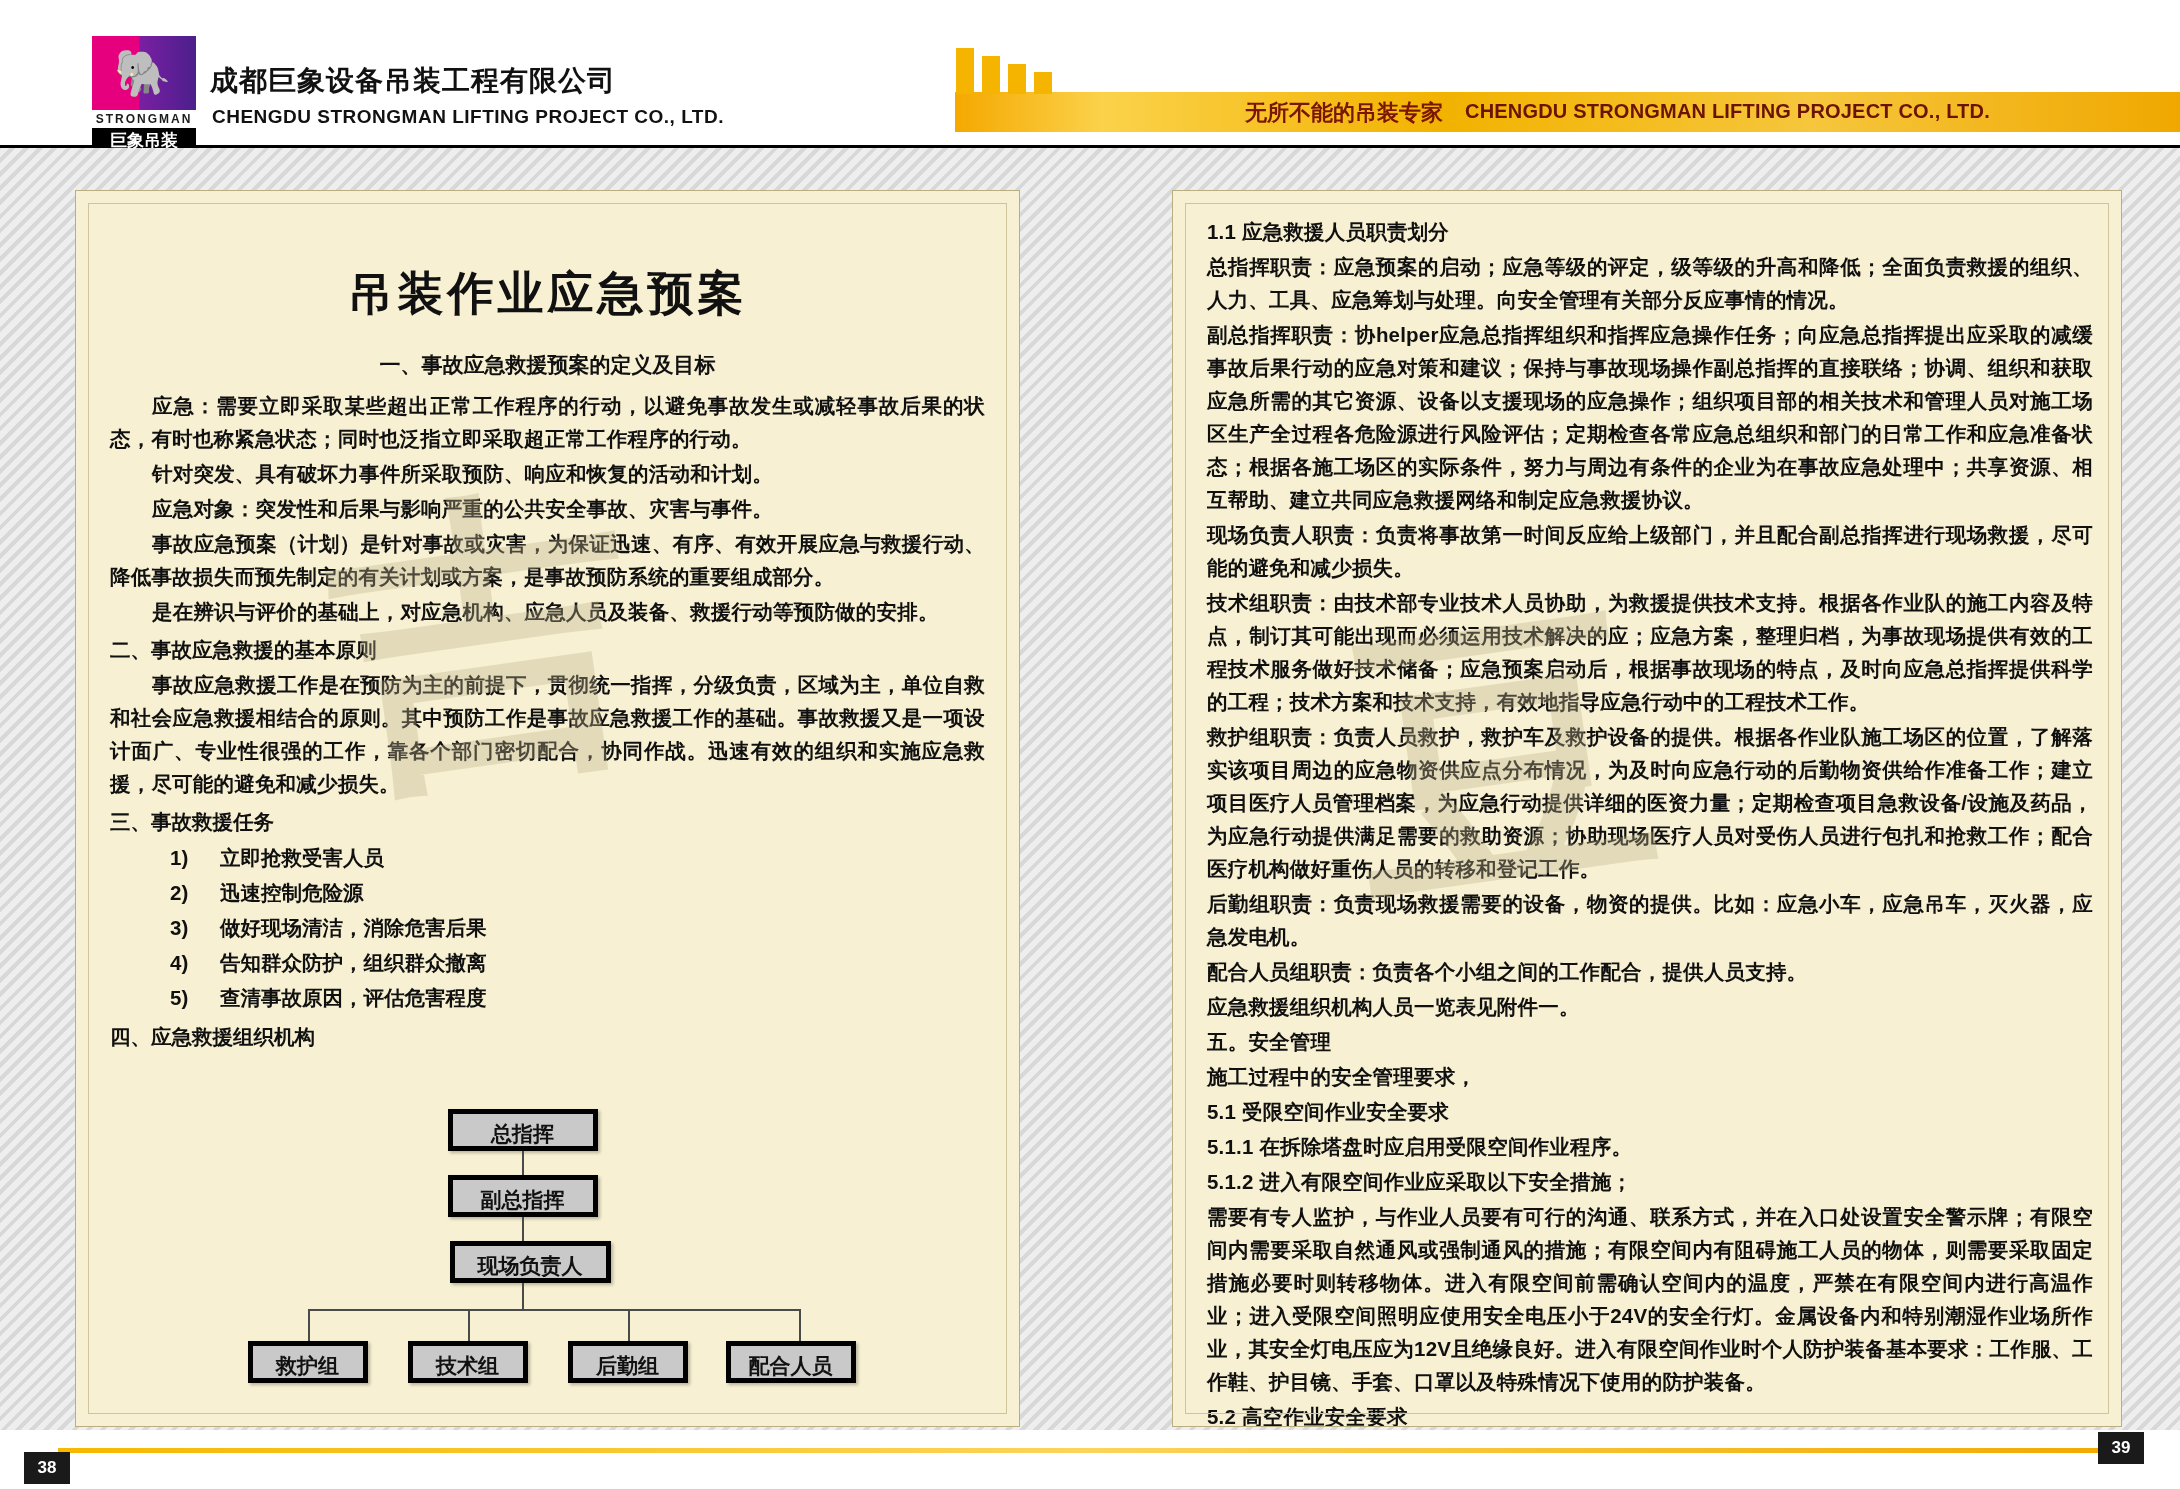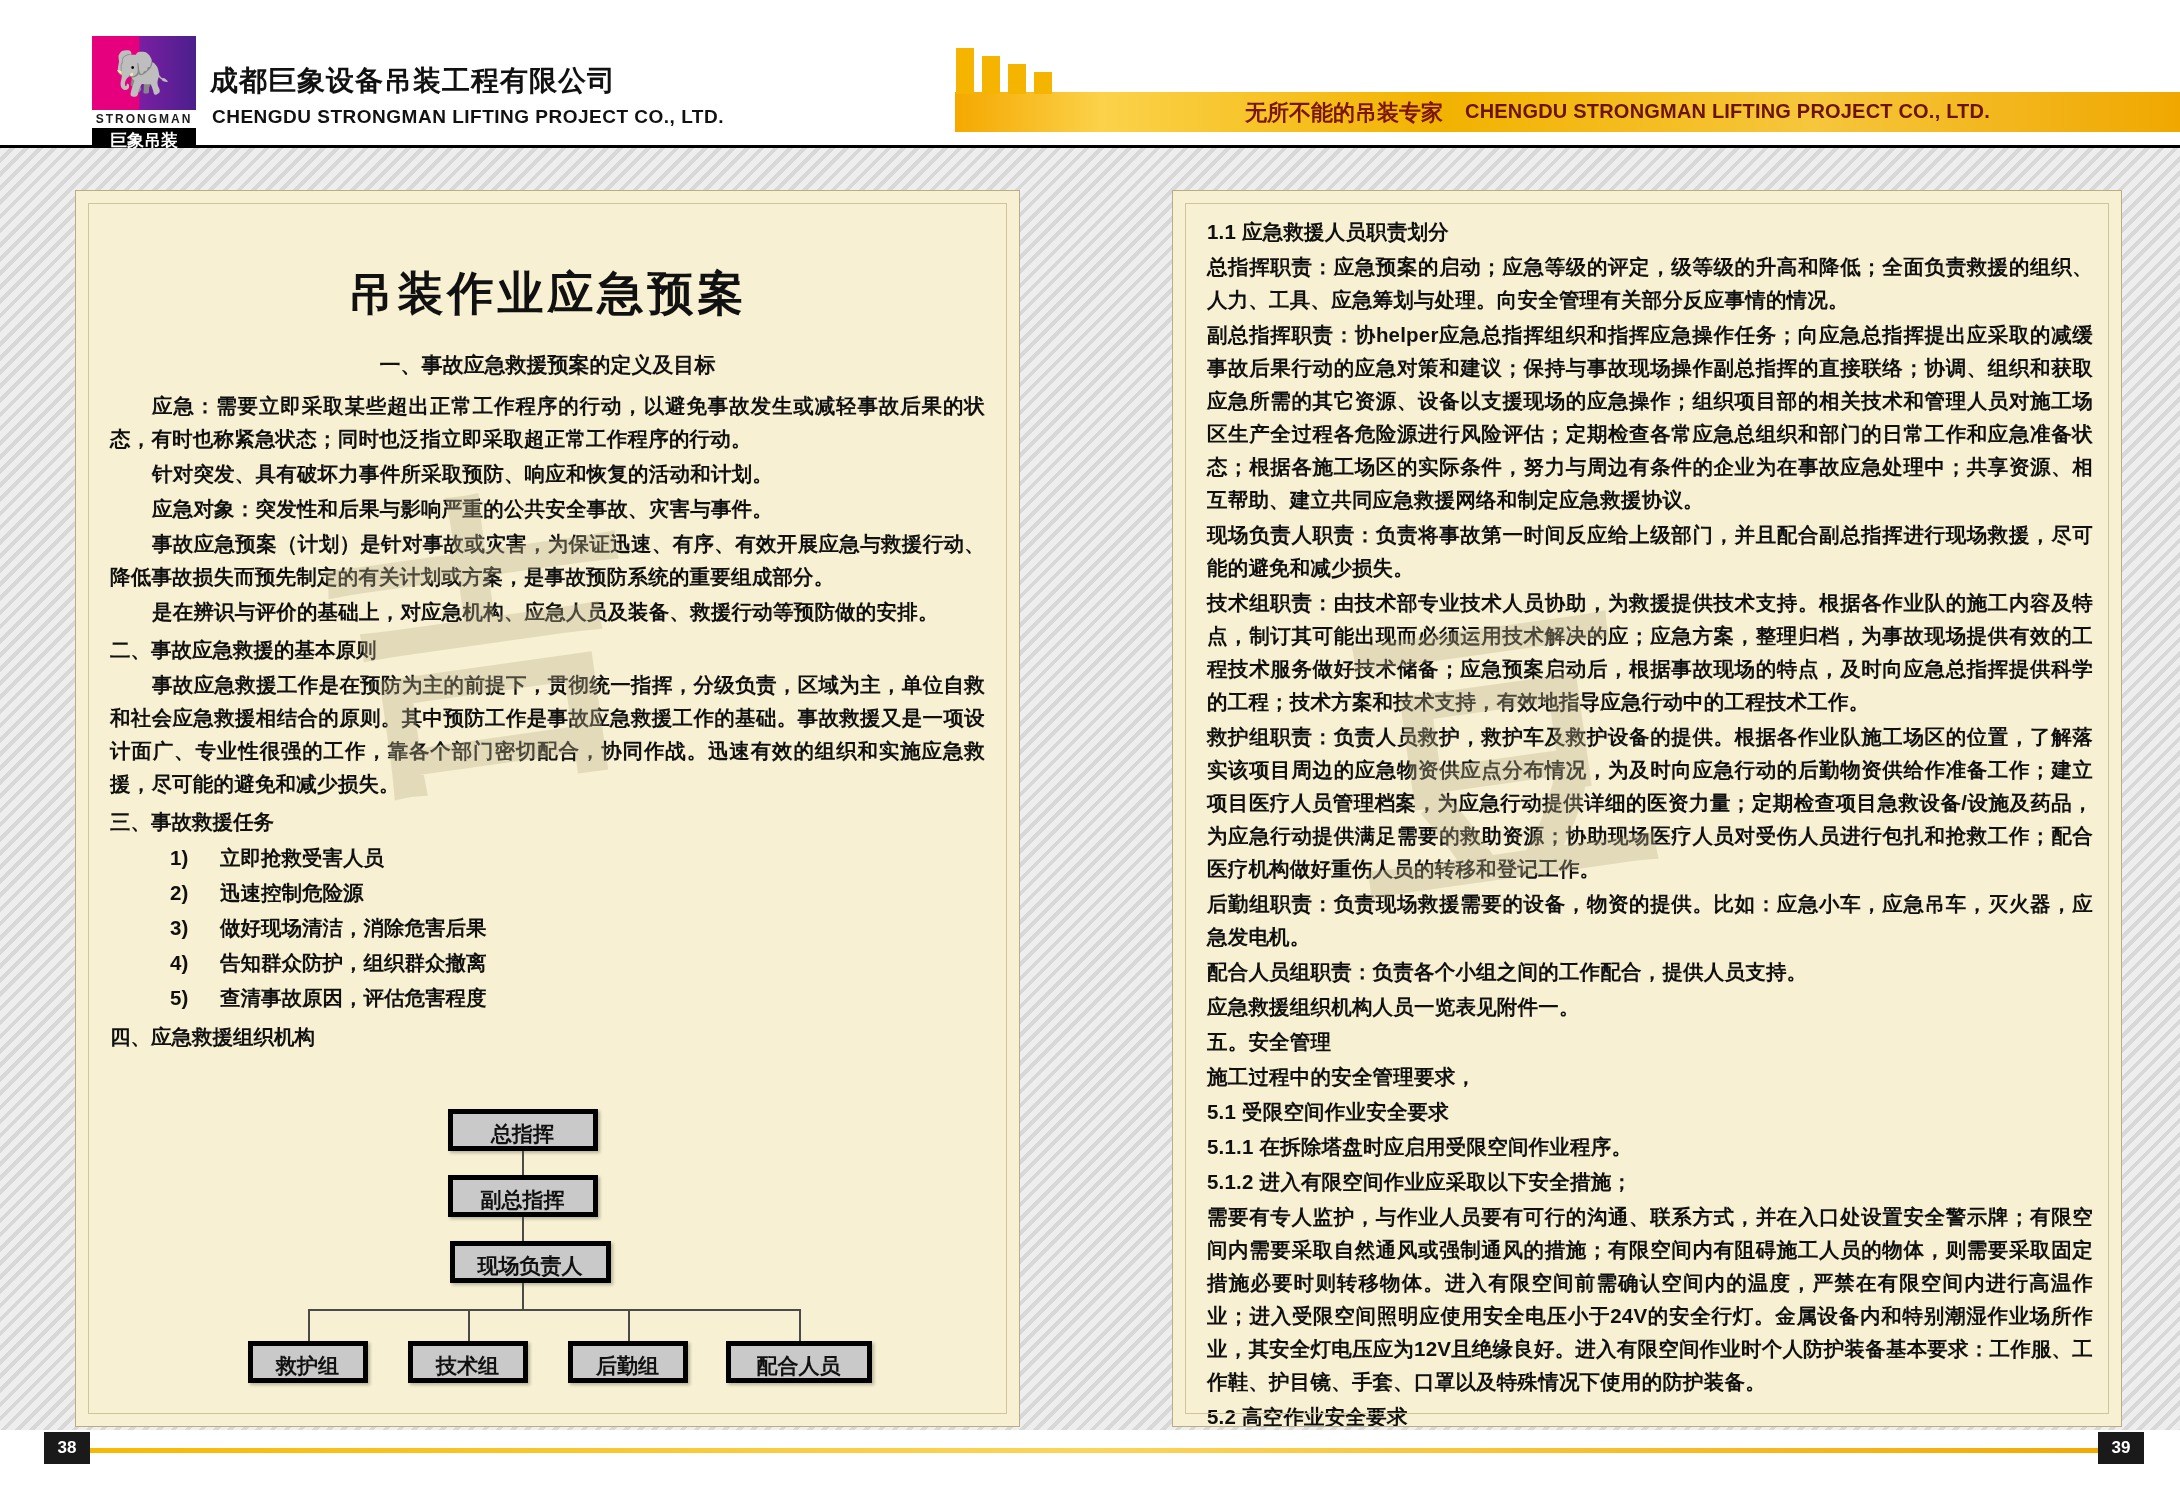--- a/index.html
+++ b/index.html
@@ -248,21 +248,21 @@
     height: 42px;
     box-sizing: border-box;
     box-shadow: 2px 2px 3px rgba(0,0,0,0.25);
   }
   .n-top   { left: 330px; top: 0px;   width: 150px; }
   .n-vice  { left: 330px; top: 66px;  width: 150px; }
   .n-site  { left: 332px; top: 132px; width: 161px; }
   .n-l1 { left: 130px; top: 232px; width: 120px; }
   .n-l2 { left: 290px; top: 232px; width: 120px; }
   .n-l3 { left: 450px; top: 232px; width: 120px; }
-  .n-l4 { left: 608px; top: 232px; width: 146px; }
+  .n-l4 { left: 608px; top: 232px; width: 130px; }
   .ln { position: absolute; background: #4a4a4a; }
   .v1 { left: 404px; top: 42px;  width: 2px; height: 24px; }
   .v2 { left: 404px; top: 108px; width: 2px; height: 24px; }
   .v3 { left: 404px; top: 174px; width: 2px; height: 26px; }
   .hbar { left: 190px; top: 200px; width: 492px; height: 2px; }
   .d1 { left: 190px; top: 200px; width: 2px; height: 32px; }
   .d2 { left: 350px; top: 200px; width: 2px; height: 32px; }
   .d3 { left: 510px; top: 200px; width: 2px; height: 32px; }
   .d4 { left: 681px; top: 200px; width: 2px; height: 32px; }
   
@@ -282,21 +282,21 @@
     position: absolute;
     top: 1432px;
     width: 46px; height: 32px;
     background: #1a1a1a;
     color: #ffffff;
     font-size: 17px;
     font-weight: bold;
     text-align: center;
     line-height: 32px;
   }
-  .folio-left  { left: 44px; }
+  .folio-left  { left: 24px; margin-top: 20px; }
   .folio-right { left: 2098px; }
 </style>
 </head>
 <body>
 
 <div class="page">
 
   <div class="header">
     <div class="logo-block">
       <div class="logo-top">

